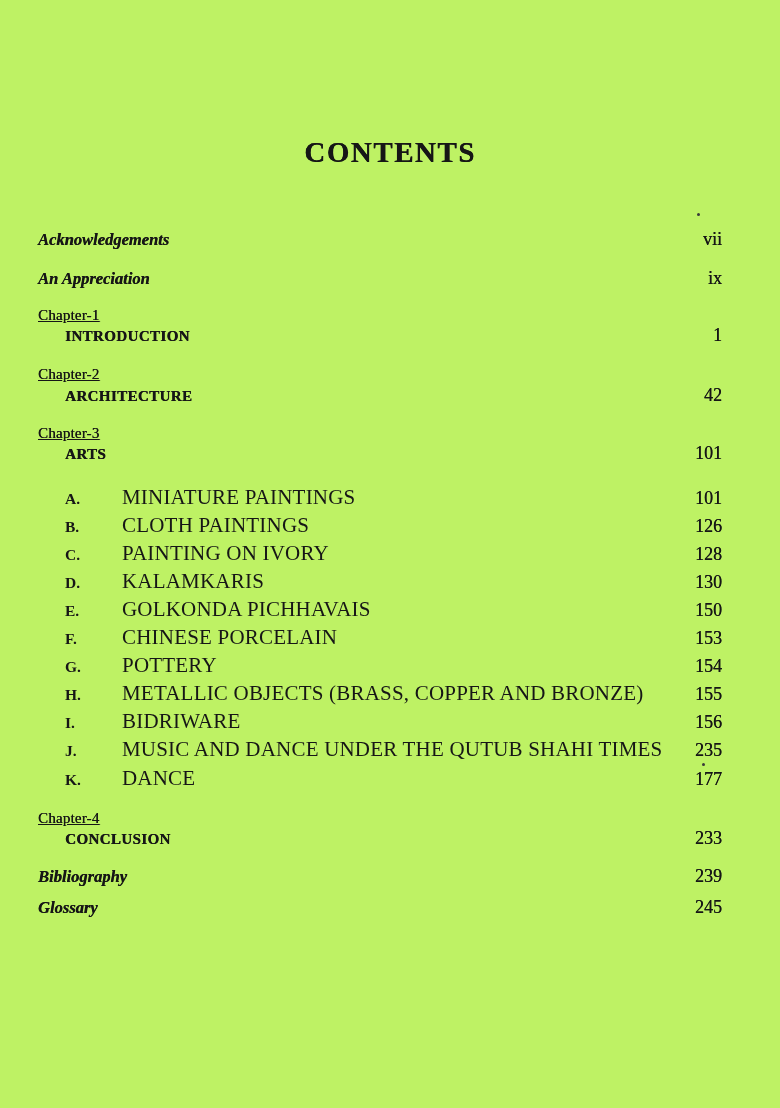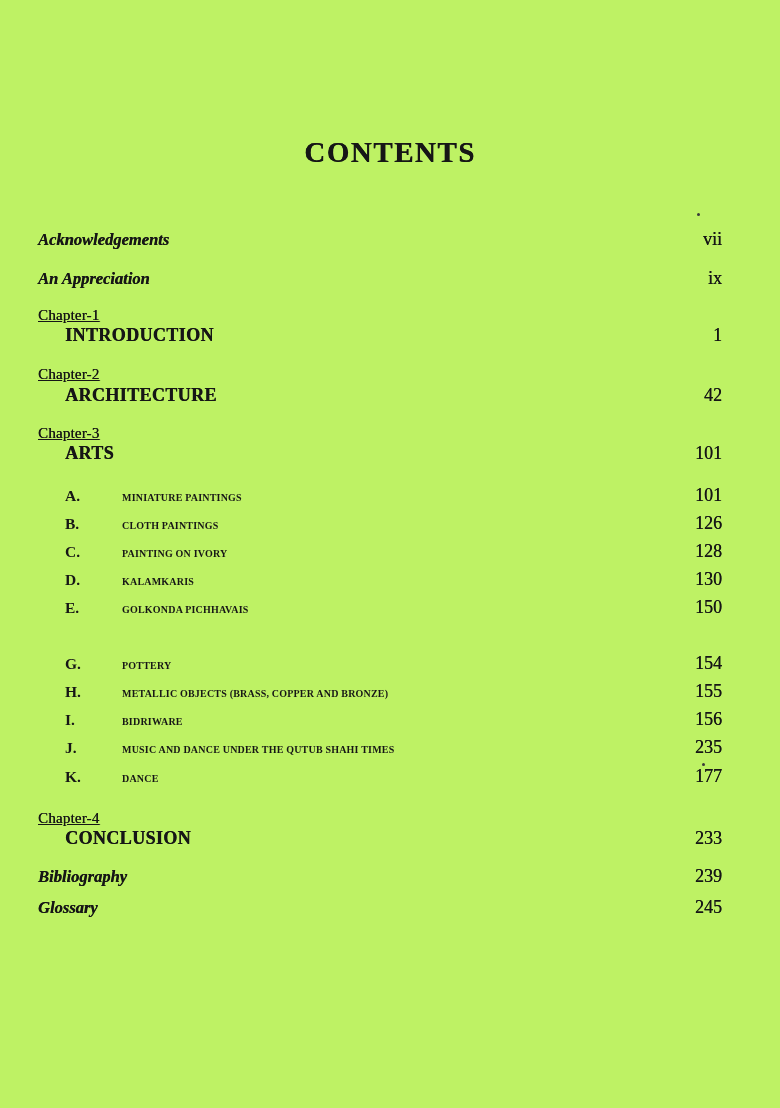--- a/index.html
+++ b/index.html
@@ -45,37 +45,37 @@
     text-shadow: 0.3px 0 0 currentColor;
   }
   .chapter-label {
     font-size: 15px;
     letter-spacing: 0.2px;
     text-shadow: 0.2px 0 0 currentColor;
     text-decoration: underline;
   }
   .chapter-title {
     margin-left: 27px;
-    font-size: 18px;
+    font-size: 15px;
     font-weight: 700;
     letter-spacing: 0.4px;
     text-shadow: 0.4px 0 0 currentColor;
   }
   .list-left {
     padding-left: 27px;
   }
   .letter {
     display: inline-block;
     width: 57px;
     font-size: 15.5px;
     font-weight: 600;
   }
   .list-title {
-    font-size: 10px;
-    font-weight: 700;
+    font-size: 21px;
+    font-weight: 400;
     letter-spacing: 0.2px;
   }
   .pagenum {
     font-size: 18px;
     font-weight: 400;
     text-shadow: 0.2px 0 0 currentColor;
   }
   .artifact-dot {
     position: absolute;
     width: 3px;
@@ -141,20 +141,24 @@
     <span class="pagenum">128</span>
   </div>
   <div class="row" style="top:569px">
     <span class="list-left"><span class="letter">D.</span><span class="list-title">KALAMKARIS</span></span>
     <span class="pagenum">130</span>
   </div>
   <div class="row" style="top:597px">
     <span class="list-left"><span class="letter">E.</span><span class="list-title">GOLKONDA PICHHAVAIS</span></span>
     <span class="pagenum">150</span>
   </div>
+  <div class="row" style="top:625px">
+    <span class="list-left"><span class="letter">F.</span><span class="list-title">CHINESE PORCELAIN</span></span>
+    <span class="pagenum">153</span>
+  </div>
   <div class="row" style="top:653px">
     <span class="list-left"><span class="letter">G.</span><span class="list-title">POTTERY</span></span>
     <span class="pagenum">154</span>
   </div>
   <div class="row" style="top:681px">
     <span class="list-left"><span class="letter">H.</span><span class="list-title">METALLIC OBJECTS (BRASS, COPPER AND BRONZE)</span></span>
     <span class="pagenum">155</span>
   </div>
   <div class="row" style="top:709px">
     <span class="list-left"><span class="letter">I.</span><span class="list-title">BIDRIWARE</span></span>

